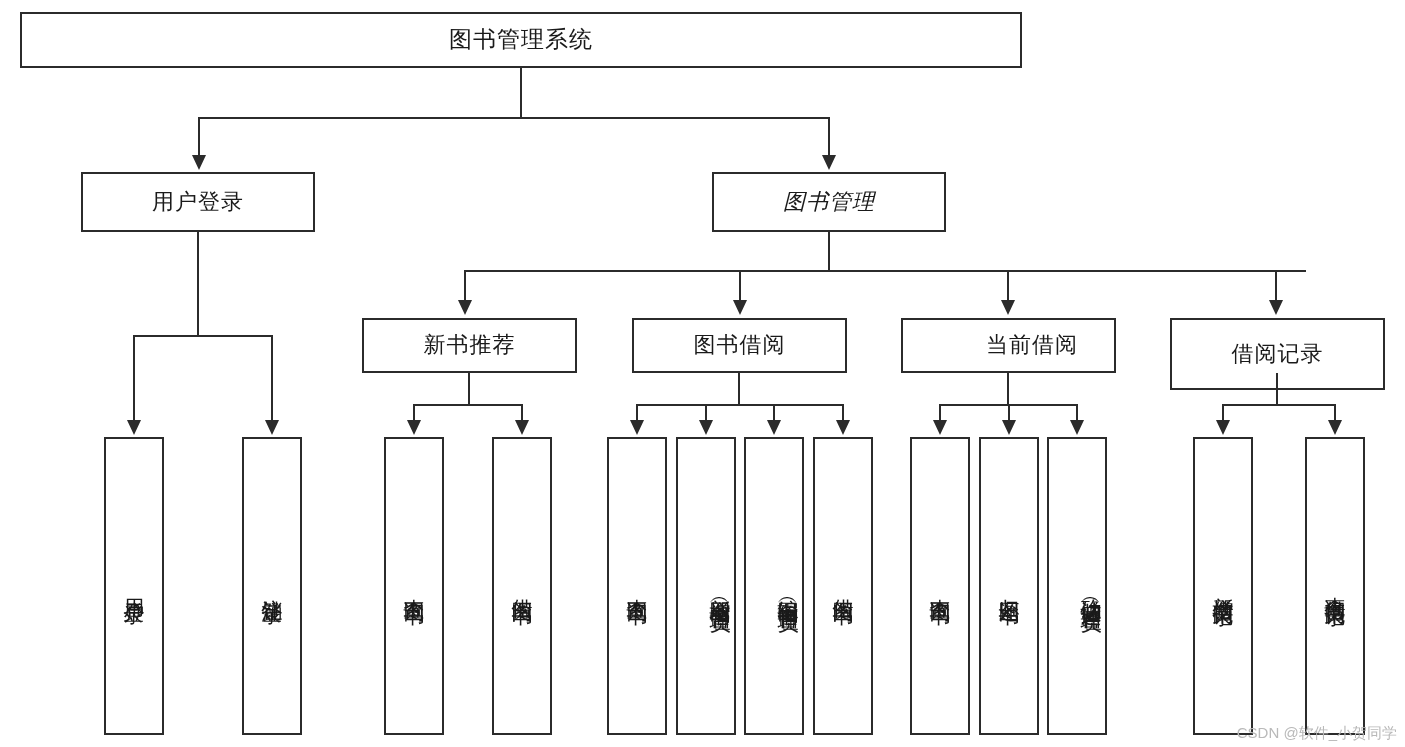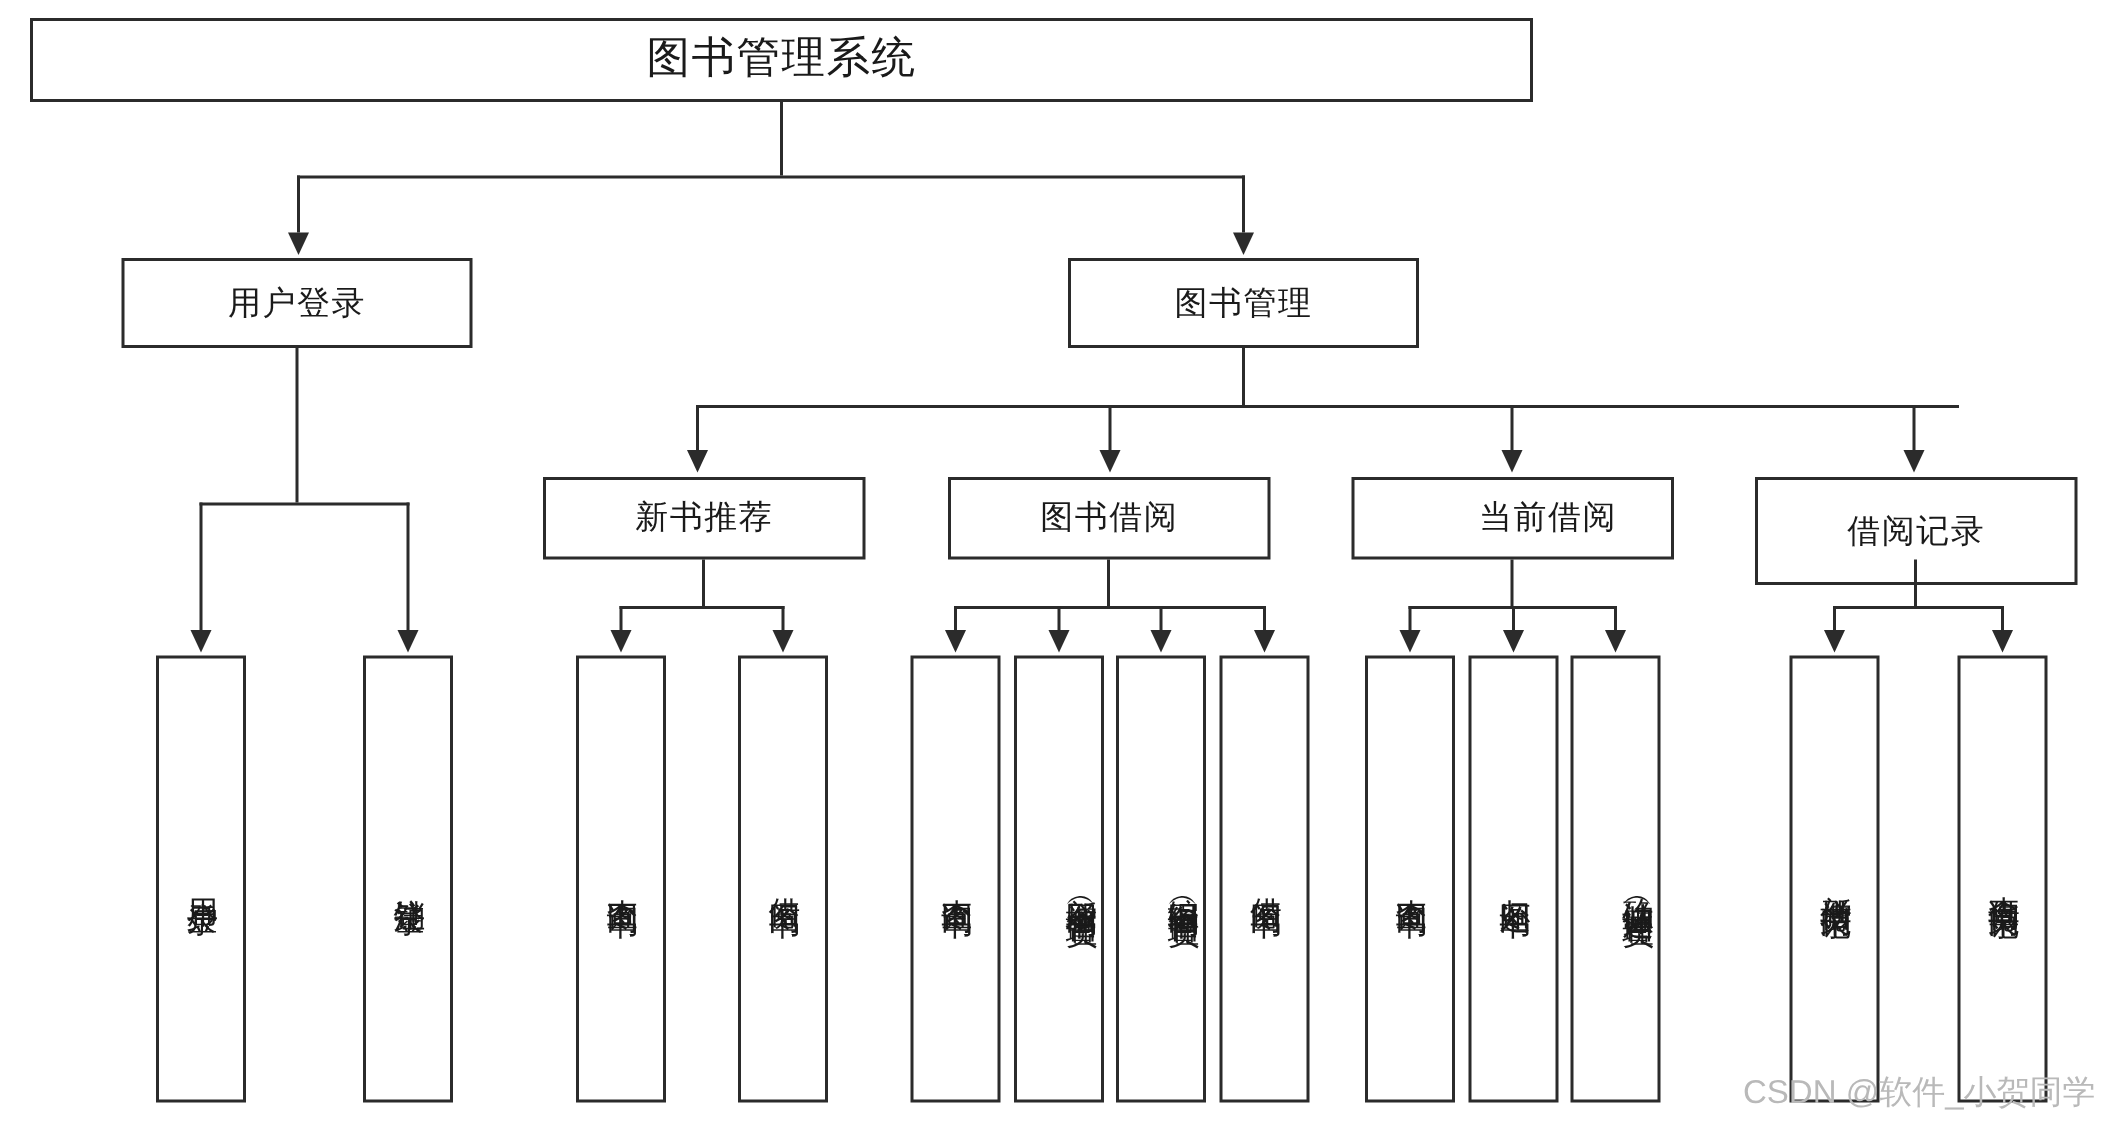--- a/index.html
+++ b/index.html
@@ -29,21 +29,21 @@
     align-items: center;
     justify-content: center;
     text-align: center;
   }
   .node.h {
     font-size: 22px;
     letter-spacing: 1px;
     line-height: 1.1;
   }
   .node.root {
-    font-size: 29px;
+    font-size: 23px;
   }
   
   .node.v {
     writing-mode: vertical-rl;
     text-orientation: upright;
     font-size: 21px;
     letter-spacing: 2px;
     align-items: flex-start;
     justify-content: center;
     padding-top: 10px;
@@ -67,21 +67,21 @@
     height: 0;
     border-left: 7px solid transparent;
     border-right: 7px solid transparent;
     border-top: 15px solid #2b2b2b;
   }
   
   #watermark {
     position: absolute;
     right: 8px;
     bottom: 4px;
-    font-size: 22px;
+    font-size: 15px;
     color: #b9b9b9;
     white-space: nowrap;
     font-family: "Liberation Sans", "DejaVu Sans", sans-serif;
     margin-top: 28px;
   }
 </style>
 </head>
 <body>
 
 <div id="canvas">
@@ -91,21 +91,21 @@
   <div class="ln v" style="left:520px; top:68px; width:2px; height:49px;"></div>
 
   <div class="ln h" style="left:198px; top:117px; width:632px; height:2px;"></div>
 
   <div class="ln v" style="left:198px; top:117px; width:2px; height:38px;"></div>
   <div class="arrow" style="left:192px; top:155px;"></div>
   <div class="ln v" style="left:828px; top:117px; width:2px; height:38px;"></div>
   <div class="arrow" style="left:822px; top:155px;"></div>
 
   <div class="node h" style="left:81px; top:172px; width:234px; height:60px;">用户登录</div>
-  <div class="node h" style="left:712px; top:172px; width:234px; height:60px;">图书管理</div>
+  <div class="node h" style="left:712px; top:172px; width:234px; height:60px;font-style:italic;">图书管理</div>
 
   <div class="ln v" style="left:197px; top:232px; width:2px; height:103px;"></div>
   <div class="ln h" style="left:133px; top:335px; width:140px; height:2px;"></div>
   <div class="ln v" style="left:133px; top:335px; width:2px; height:85px;"></div>
   <div class="arrow" style="left:127px; top:420px;"></div>
   <div class="ln v" style="left:271px; top:335px; width:2px; height:85px;"></div>
   <div class="arrow" style="left:265px; top:420px;"></div>
 
   <div class="ln v" style="left:828px; top:232px; width:2px; height:38px;"></div>
   <div class="ln h" style="left:464px; top:270px; width:842px; height:2px;"></div>

